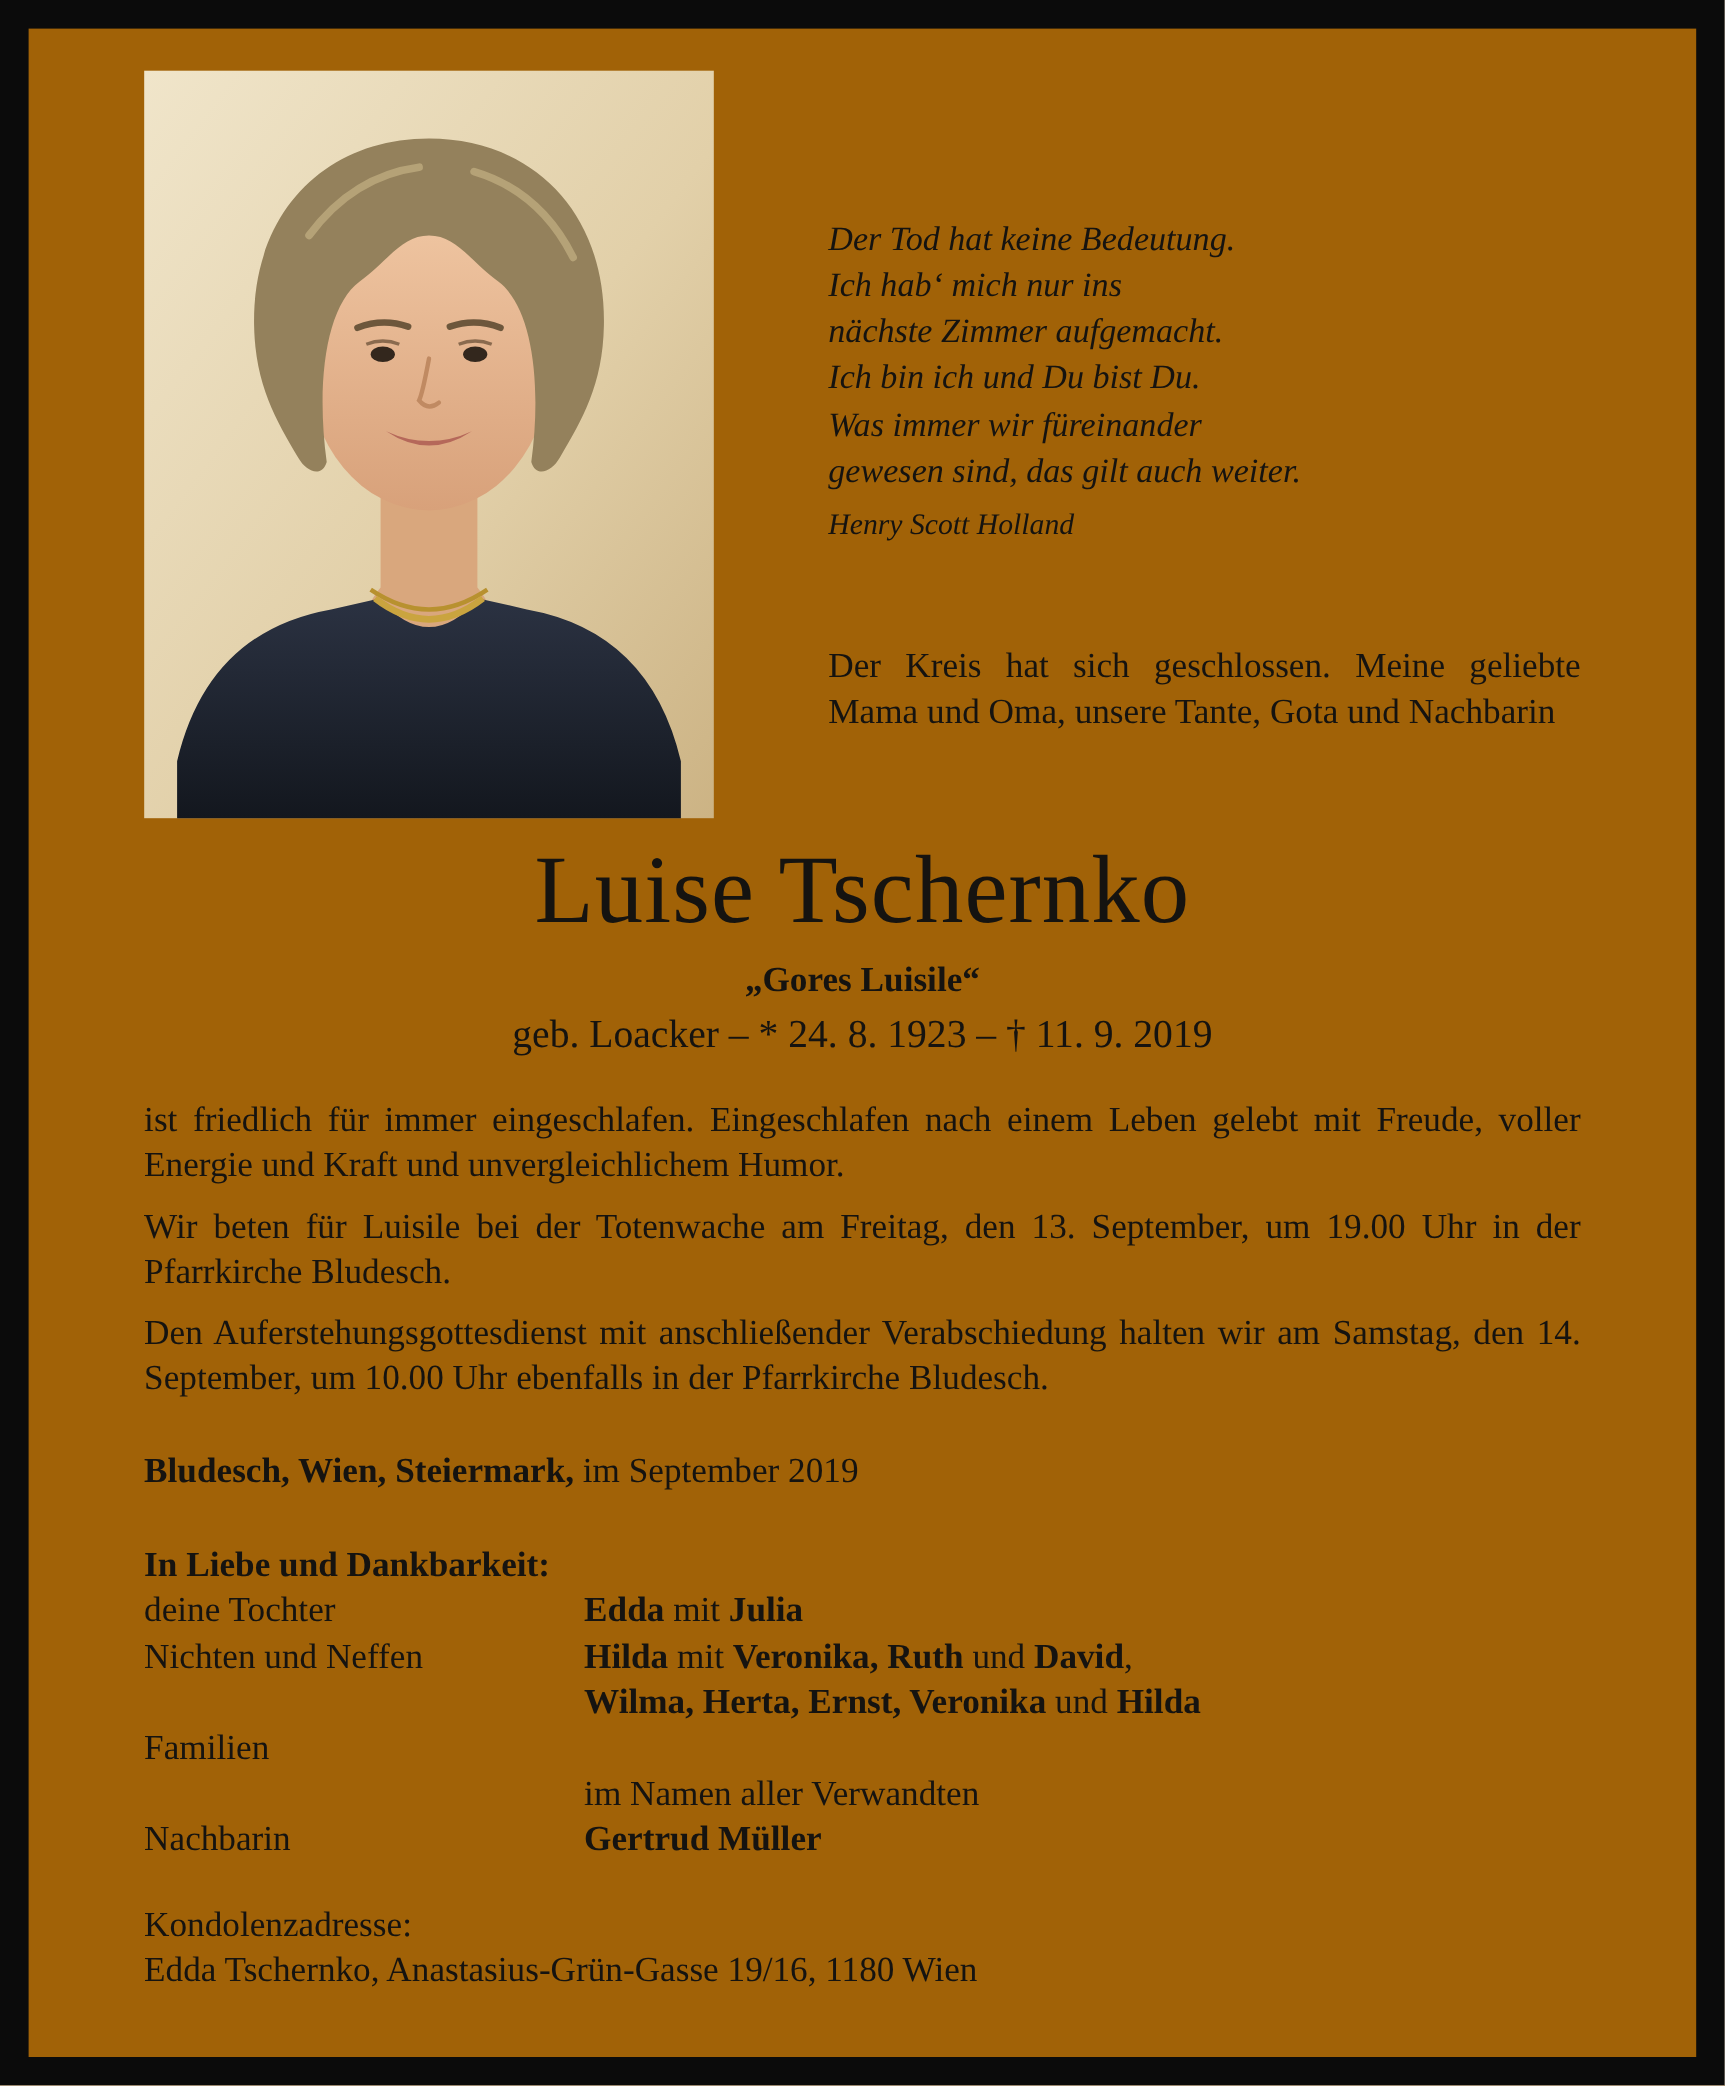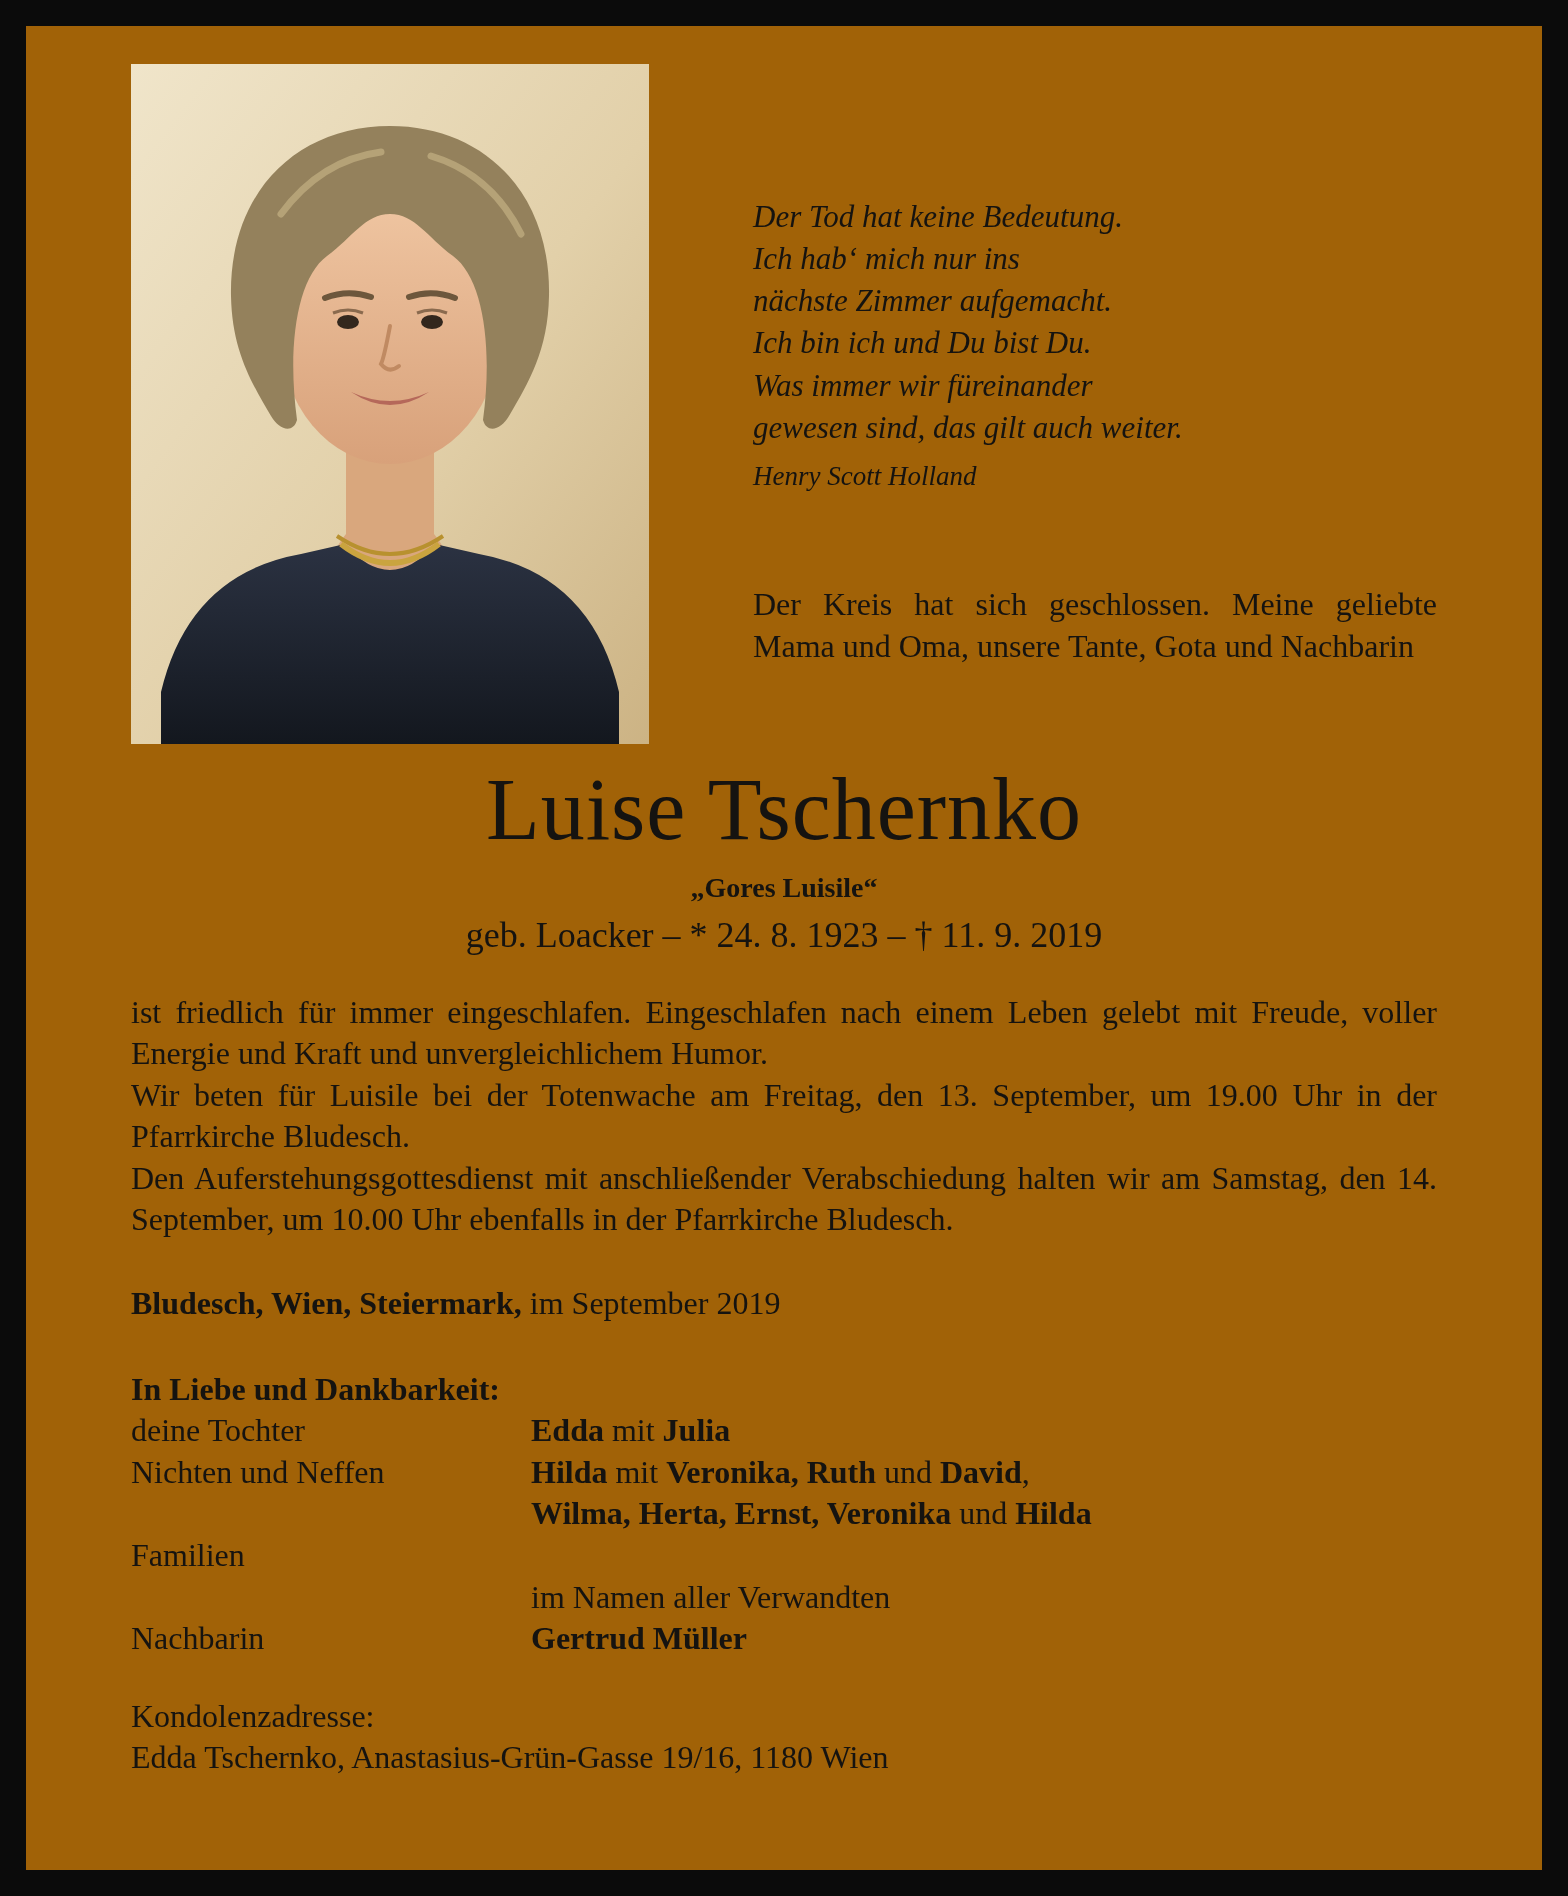--- a/index.html
+++ b/index.html
@@ -37,27 +37,27 @@
   }
 
   .name {
     text-align:center;
     font-weight:400;
     font-size:88px;
     line-height:1.04;
     margin-top:20px;
     letter-spacing:1px;
   }
-  .nickname { text-align:center; font-weight:bold; font-size:28px; margin-top:16px; }
+  .nickname { text-align:center; font-weight:bold; font-size:32px; margin-top:16px; }
   .dates    { text-align:center; font-weight:normal; font-size:36px; margin-top:10px; }
 
   .body-paragraphs p {
     font-size:32px; line-height:1.3;
     text-align:justify; hyphens:auto;
-    margin-top:0;
+    margin-top:14px;
   }
   .body-paragraphs p:first-child { margin-top:36px; }
 
   .dateline { margin-top:42px; font-size:32px; line-height:1.3; }
   .dateline .places { font-weight:bold; }
 
   .family-heading { margin-top:44px; font-size:32px; font-weight:bold; line-height:1.3; }
   .family-rows { font-size:32px; line-height:1.3; }
   .family-row { display:flex; }
   .family-label { width:400px; flex:0 0 auto; }

